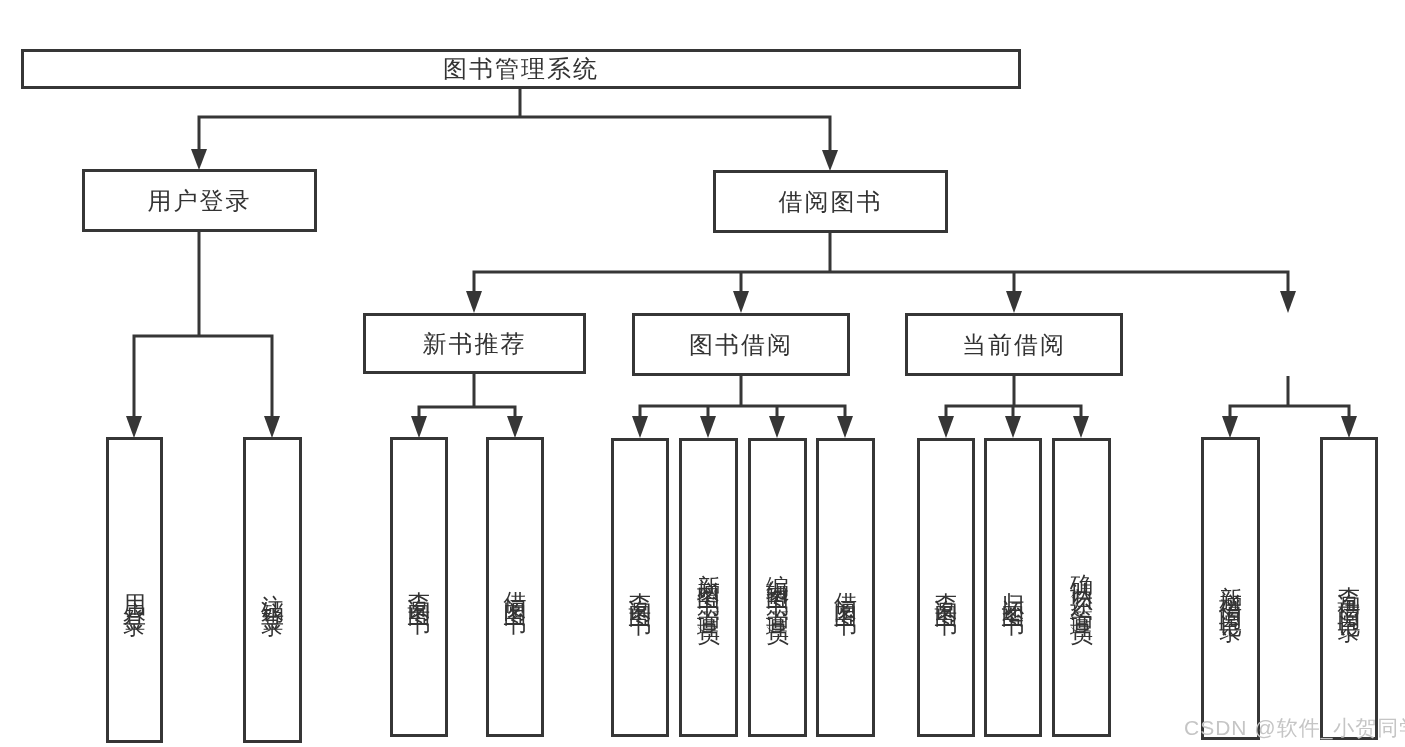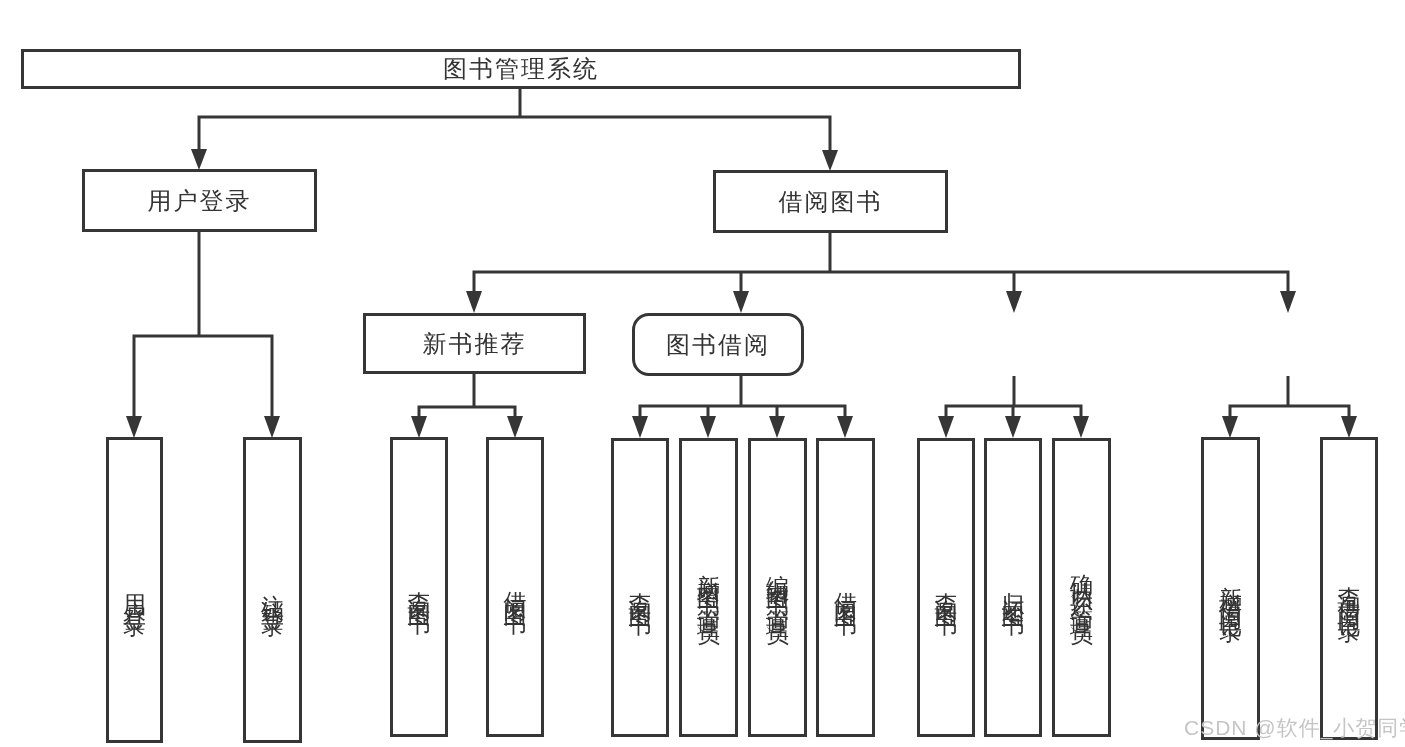--- a/index.html
+++ b/index.html
@@ -127,22 +127,25 @@
   <div class="node h" style="left:82px; top:169px; width:235px; height:63px;">
     <span>用户登录</span>
   </div>
   <div class="node h" style="left:713px; top:170px; width:235px; height:63px;">
     <span>借阅图书</span>
   </div>
 
   <div class="node h" style="left:363px; top:313px; width:223px; height:61px;">
     <span>新书推荐</span>
   </div>
-  <div class="node h" style="left:632px; top:313px; width:172px; height:63px;border-radius:17px;">
+  <div class="node h" style="left:632px; top:313px; width:218px; height:63px;">
     <span>图书借阅</span>
+  </div>
+  <div class="node h" style="left:905px; top:313px; width:218px; height:63px;">
+    <span>当前借阅</span>
   </div>
 
   <div class="node v" style="left:106px; top:437px; width:57px; height:306px;">
     <span>用户登录</span>
   </div>
   <div class="node v" style="left:243px; top:437px; width:59px; height:306px;">
     <span>注销登录</span>
   </div>
 
   <div class="node v" style="left:390px; top:437px; width:58px; height:300px;">

